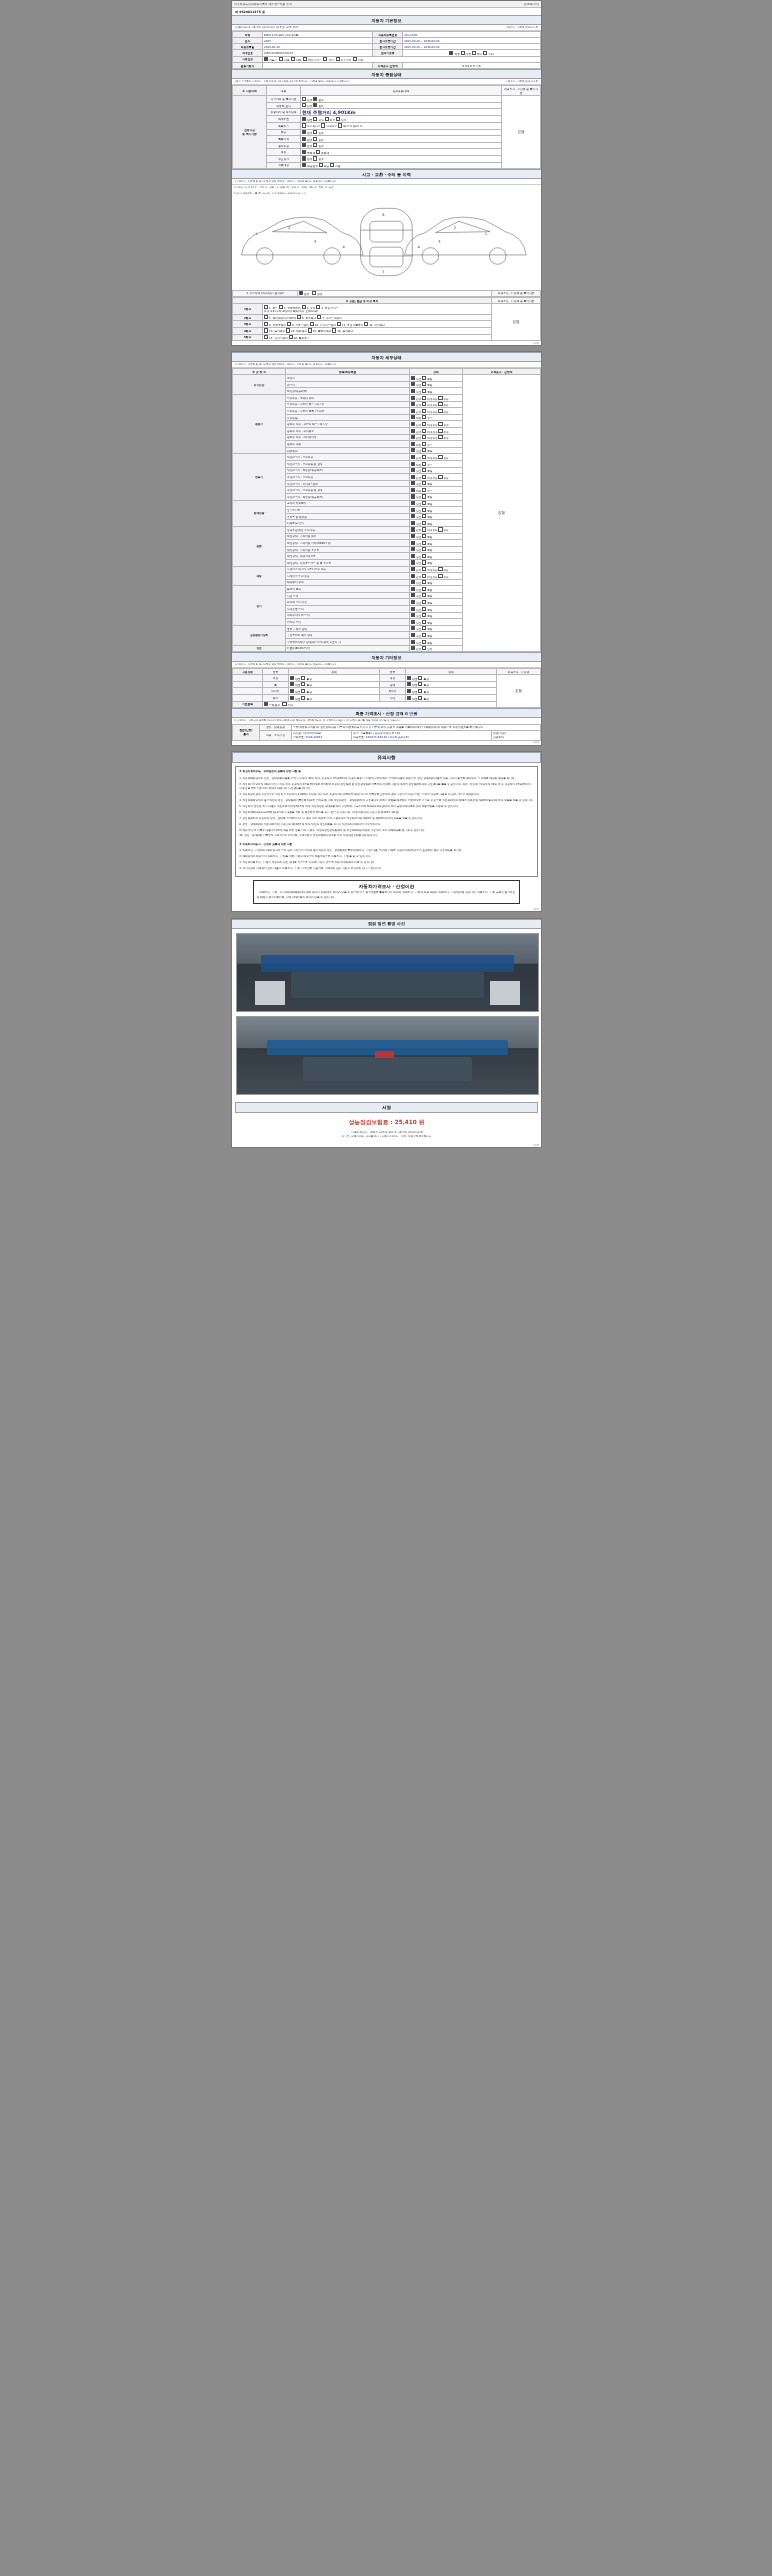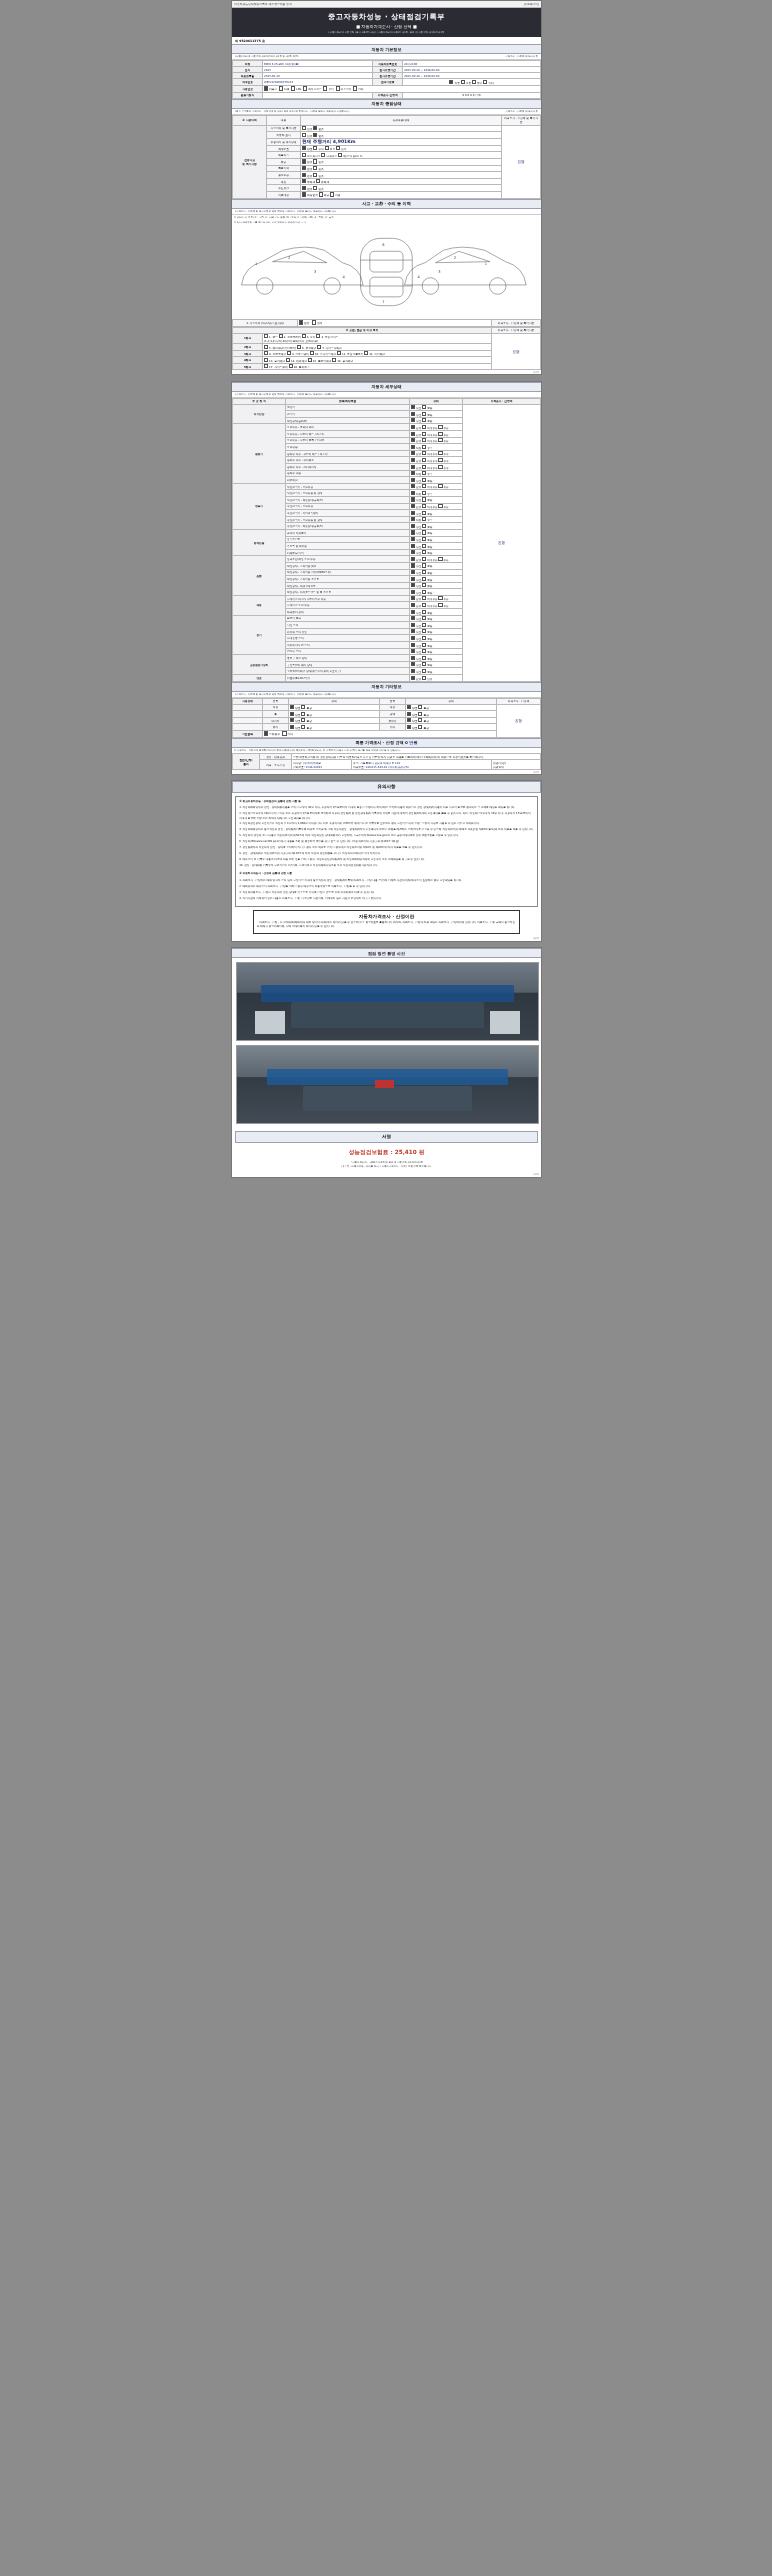--- a/index.html
+++ b/index.html
@@ -42,25 +42,20 @@
 <body>
 
 <div class="page">
 
   <div class="sheet s1">
     <div class="topbar">
       <span>자동차성능상태점검기록부 개인정보제공 동의</span>
       <span>[1/4페이지]</span>
     </div>
 
-    <div class="titleblock">
-      <div class="t1">중고자동차성능 · 상태점검기록부</div>
-      <div class="t2">■ 자동차가격조사 · 산정 선택 ■</div>
-      <div class="t3">(자동차관리법 시행규칙 [별지 제82호서식]) / 자동차관리법 제58조 제1항, 같은 법 시행규칙 제120조제1항</div>
-    </div>
 
     <div class="docno">
       <span>제</span>
       <span>9520611375</span>
       <span>호</span>
     </div>
 
     <div class="secbar">자동차 기본정보</div>
     <div class="secsub">
       <span>(자동차관리법 시행규칙 제120조의2 제1항 및 제2항 관련)</span>

